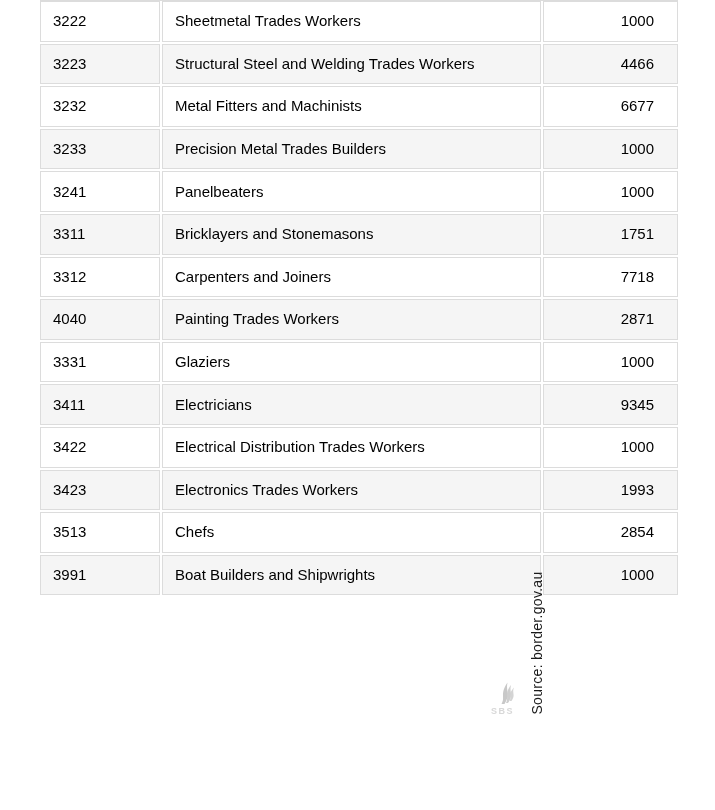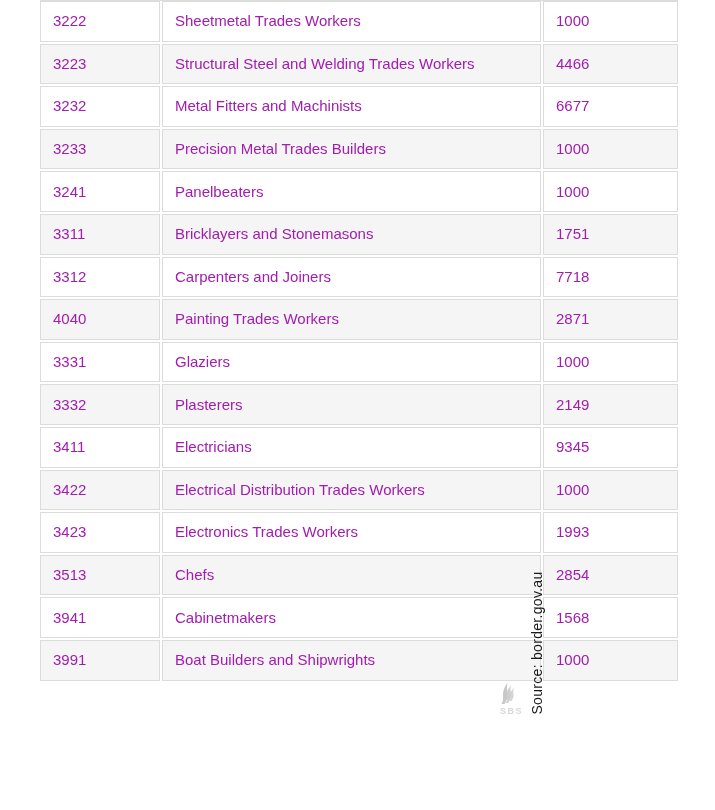--- a/index.html
+++ b/index.html
@@ -38,48 +38,49 @@
   col.c1 { width: 120px; }
   col.c2 { width: 379px; }
   col.c3 { width: 135px; }
   .occ-table td {
     box-sizing: border-box;
     border: 1px solid #dcdcdc;
     background: #ffffff;
     padding: 9.3px 12px;
     font-size: 15px;
     line-height: 20px;
-    color: #a21caf;
+    color: #000000;
     white-space: nowrap;
     overflow: hidden;
   }
   .occ-table tr:nth-child(even) td {
     background: #f5f5f5;
   }
   .occ-table td.value-cell {
-    padding-right: 12px;
+    text-align: right;
+    padding-right: 23px;
   }
   
   .source-text {
     position: absolute;
     left: 537px;
     top: 643px;
     transform: translate(-50%, -50%) rotate(-90deg);
     white-space: nowrap;
     font-size: 14px;
     letter-spacing: 0.3px;
     color: #1a1a1a;
   }
   
   .sbs-logo {
     position: absolute;
     left: 491px;
     top: 679px;
     width: 32px;
-    text-align: right;
+    text-align: left;
   }
   .sbs-logo svg {
     display: block;
     margin: 0 auto;
   }
   .sbs-text {
     font-size: 9px;
     font-weight: bold;
     letter-spacing: 1.5px;
     color: #d8d8d8;
@@ -139,48 +140,38 @@
           <td class="code-cell">4040</td>
           <td class="occupation-cell">Painting Trades Workers</td>
           <td class="value-cell">2871</td>
         </tr>
         <tr>
           <td class="code-cell">3331</td>
           <td class="occupation-cell">Glaziers</td>
           <td class="value-cell">1000</td>
         </tr>
         <tr>
-          <td class="code-cell">3332</td>
-          <td class="occupation-cell">Plasterers</td>
-          <td class="value-cell">2149</td>
-        </tr>
-        <tr>
           <td class="code-cell">3411</td>
           <td class="occupation-cell">Electricians</td>
           <td class="value-cell">9345</td>
         </tr>
         <tr>
           <td class="code-cell">3422</td>
           <td class="occupation-cell">Electrical Distribution Trades Workers</td>
           <td class="value-cell">1000</td>
         </tr>
         <tr>
           <td class="code-cell">3423</td>
           <td class="occupation-cell">Electronics Trades Workers</td>
           <td class="value-cell">1993</td>
         </tr>
         <tr>
           <td class="code-cell">3513</td>
           <td class="occupation-cell">Chefs</td>
           <td class="value-cell">2854</td>
-        </tr>
-        <tr>
-          <td class="code-cell">3941</td>
-          <td class="occupation-cell">Cabinetmakers</td>
-          <td class="value-cell">1568</td>
         </tr>
         <tr>
           <td class="code-cell">3991</td>
           <td class="occupation-cell">Boat Builders and Shipwrights</td>
           <td class="value-cell">1000</td>
         </tr>
       </tbody>
   </table>
 
   <div class="source-text">Source: border.gov.au</div>

